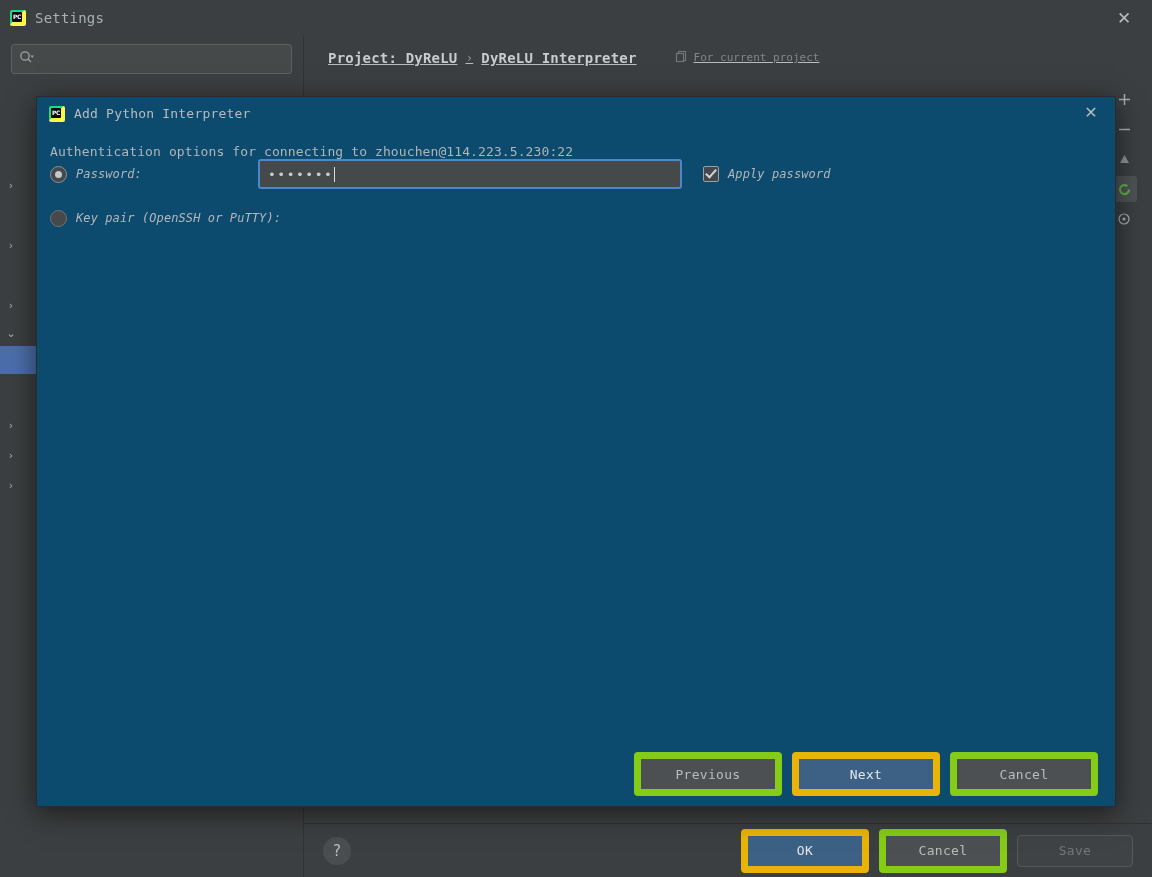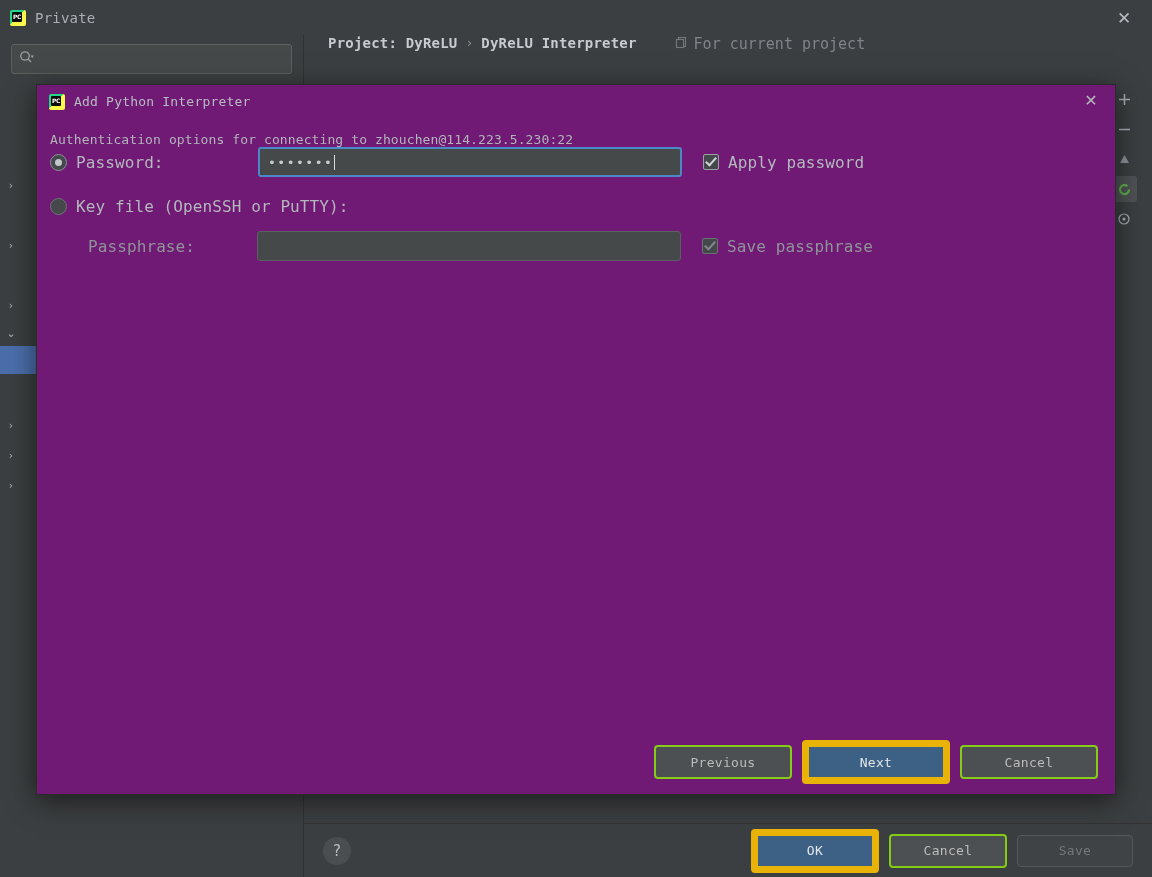--- a/index.html
+++ b/index.html
@@ -142,39 +142,40 @@
     flex: 1 1 auto;
     background: #3c3f41;
     display: flex;
     flex-direction: column;
     min-width: 0;
     position: relative;
   }
   .bc-bar {
     height: 45px;
     display: flex;
-    align-items: flex-start;
+    align-items: center;
     padding: 0 8px 0 24px;
     flex: 0 0 auto;
+    text-decoration: underline;
   }
   .bc-main {
     color: #c7ccd1;
     font-size: 14px;
     font-weight: bold;
     letter-spacing: 0.2px;
   }
   .bc-sep {
     color: #8a9096;
     margin: 0 8px;
     font-size: 13px;
   }
   .bc-note {
     margin-left: 38px;
     color: #7f858a;
-    font-size: 15px;
+    font-size: 11px;
     display: flex;
     align-items: center;
   }
   .copy-icon { margin-right: 6px; opacity: .75; }
 
   .interp-area {
     flex: 1 1 auto;
     margin: 0 11px 0 11px;
     position: relative;
   }
@@ -233,21 +234,21 @@
     display: flex; align-items: center; justify-content: center;
     font-family: "DejaVu Sans", sans-serif;
   }
   .footer-spacer { flex: 1 1 auto; }
 
   
   .btn {
     height: 30px;
     min-width: 86px;
     border-radius: 4px;
-    border: 2px solid #84cc16;
+    border: 7px solid #84cc16;
     background: #4c5052;
     color: #bbbbbb;
     font-family: "DejaVu Sans Mono", monospace;
     font-size: 13px;
     display: inline-flex;
     align-items: center;
     justify-content: center;
     padding: 0 14px;
     margin-left: 10px;
     cursor: default;
@@ -261,24 +262,24 @@
   .btn.disabled {
     color: #72777a;
     background: #3f4345;
     border: 1px solid #55595b;
   }
 
   
   #add-interpreter-dialog {
     position: absolute;
     left: 36px;
-    top: 84px;
+    top: 96px;
     width: 1078px;
     height: 709px;
-    background: #701a75;
+    background: #0c4a6e;
     border: 1px solid #2b2b2b;
     box-shadow: 0 6px 26px rgba(0,0,0,0.55);
     display: flex;
     flex-direction: column;
   }
   .dlg-titlebar {
     height: 33px;
     flex: 0 0 auto;
     display: flex;
     align-items: center;
@@ -330,22 +331,23 @@
     content: "";
     position: absolute;
     left: 4px; top: 4px;
     width: 7px; height: 7px;
     border-radius: 50%;
     background: #c3c8cc;
   }
   .radio.off { border-color: #6f7376; }
   .lbl {
     color: #b3b8bc;
-    font-size: 16px;
+    font-size: 12px;
     letter-spacing: 0.1px;
+    font-style: italic;
   }
   .lbl.dim { color: #8f9499; }
 
   .field {
     height: 30px;
     background: #45494a;
     border: 1px solid #5c6062;
     border-radius: 3px;
     display: flex;
     align-items: center;
@@ -411,21 +413,21 @@
 </head>
 <body>
 
 <div id="settings-window">
 
   <div class="settings-titlebar">
     <span class="pc-icon">
       <span class="pc-bg"></span>
         <span class="pc-inner">PC</span>
     </span>
-    <span class="settings-title">Private</span>
+    <span class="settings-title">Settings</span>
     <span class="win-close">✕</span>
   </div>
 
   <div class="settings-body">
 
     <div class="settings-left">
       <div class="search-wrap">
         <div class="search-box">
           <span class="search-icon-svg">
             <svg width="15" height="15" viewBox="0 0 15 15">
@@ -554,34 +556,24 @@
           <span class="caret"></span>
       </div>
       <div style="display:flex;align-items:center;margin-left:21px">
         <span class="cb on"></span>
         <span class="lbl">Apply password</span>
       </div>
     </div>
 
     <div class="row" style="margin-bottom:10px">
       <span class="radio off"></span>
-      <span class="lbl">Key file (OpenSSH or PuTTY):</span>
+      <span class="lbl">Key pair (OpenSSH or PuTTY):</span>
     </div>
 
 
-    <div class="row">
-      <span class="lbl dim" style="width:169px;margin-left:38px">Passphrase:</span>
-      <div class="field" style="width:424px">
-        <span></span>
-      </div>
-      <div style="display:flex;align-items:center;margin-left:21px">
-        <span class="cb on dimmed"></span>
-        <span class="lbl dim">Save passphrase</span>
-      </div>
-    </div>
   </div>
 
   <div class="dlg-footer">
     <div class="btn" style="min-width:106px">Previous</div>
     <div class="btn primary" style="min-width:106px">Next</div>
     <div class="btn" style="min-width:106px">Cancel</div>
   </div>
 </div>
 
 </body></html>

